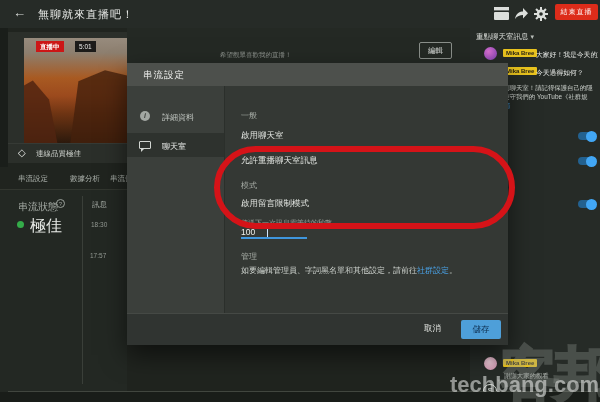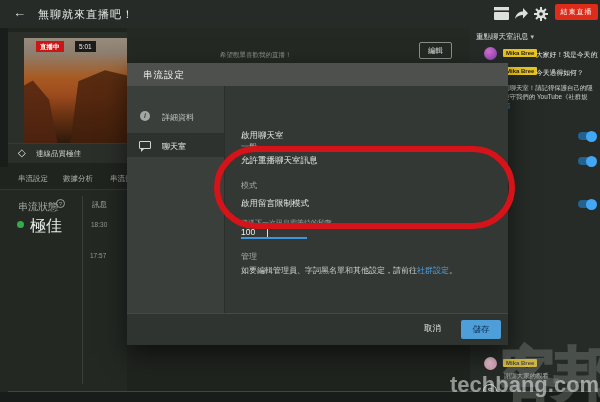--- a/index.html
+++ b/index.html
@@ -153,21 +153,21 @@
     <span class="abs quality-text">連線品質極佳</span>
   </div>
 
   <div id="mid-panel" class="abs">
     <div class="abs frag">希望觀眾喜歡我的直播！</div>
     <div id="edit-btn" class="abs">編輯</div>
   </div>
 
   <div id="tabs" class="abs">
     <div class="abs tab" style="left:18px;">串流設定</div>
-    <div class="abs tab" style="left:63px;">數據分析</div>
+    <div class="abs tab" style="left:70px;">數據分析</div>
     <div class="abs tab" style="left:110px; white-space:nowrap;">串流健康度</div>
   </div>
 
   <div id="left-lower" class="abs">
     <div class="abs status-hd">串流狀態</div>
     <div class="abs help-circle">?</div>
     <div class="abs green-dot"></div>
     <div class="abs status-val">極佳</div>
     <div class="abs msg-hd">訊息</div>
     <div class="abs ts1">18:30</div>
@@ -205,21 +205,21 @@
       <div class="side-item abs" style="top:18px;">
         <span class="abs info-ic">i</span>
         <span class="abs side-label">詳細資料</span>
       </div>
       <div class="side-item sel abs" style="top:47px;">
         <span class="abs chat-ic"></span>
         <span class="abs side-label">聊天室</span>
       </div>
     </div>
     <div id="modal-content" class="abs">
-      <div class="abs sec-hd" style="top:24px;margin-top:31px;">一般</div>
+      <div class="abs sec-hd" style="top:24px;">一般</div>
       <div class="abs row-label" style="top:44px;">啟用聊天室</div>
       <div class="abs toggle" style="left:353px; top:46px;"></div>
       <div class="abs row-label" style="top:69px;">允許重播聊天室訊息</div>
       <div class="abs toggle" style="left:353px; top:71px;"></div>
       <div class="abs sec-hd" style="top:94px;">模式</div>
       <div class="abs row-label" style="top:112px;">啟用留言限制模式</div>
       <div class="abs toggle" style="left:353px; top:114px;"></div>
       <div class="abs input-label" style="top:132px;">傳送下一次訊息需等待的秒數</div>
       <div class="abs input-value" style="top:141px;">100</div>
       <div class="abs input-line" style="top:151px;"></div>

